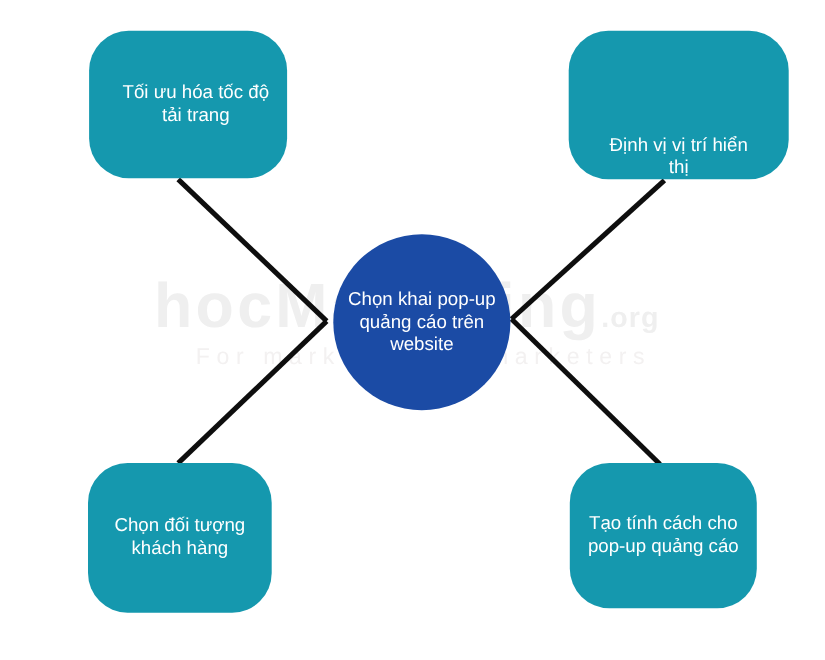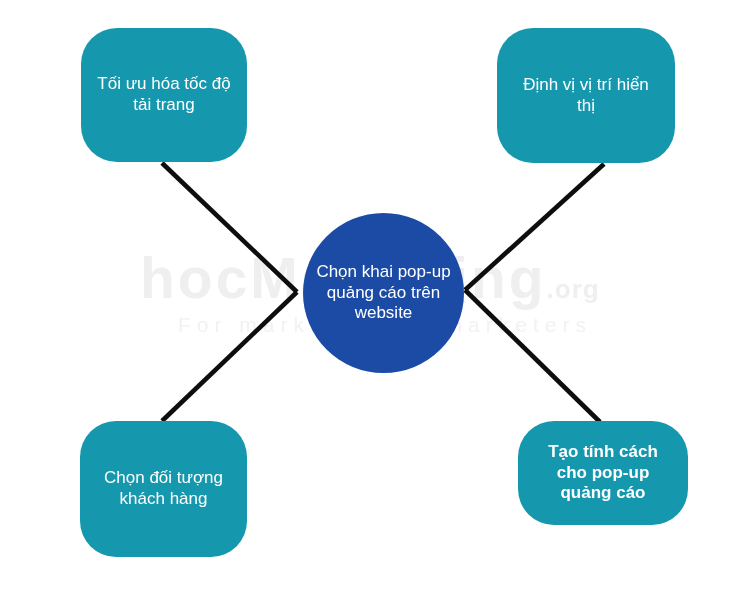--- a/index.html
+++ b/index.html
@@ -73,24 +73,24 @@
     color: var(--label, #ffffff);
     background: var(--node-fill, #1598ae);
     border-radius: 36px;
     font-size: 17px;
     line-height: 1.22;
   }
   .node .label {
     display: block;
     max-width: 140px;
   }
-  .node-tl { left: 81px;  top: 28px;  width: 166px; height: 134px; }
-  .node-tr { left: 497px; top: 28px;  width: 178px; height: 135px; }
+  .node-tl { left: 81px;  top: 28px;  width: 166px; height: 134px; padding-left: 14px; }
+  .node-tr { left: 517px; top: 28px;  width: 200px; height: 135px; align-items: flex-end; }
   .node-bl { left: 80px;  top: 421px; width: 167px; height: 136px; text-align: center; }
-  .node-br { left: 518px; top: 421px; width: 170px; height: 104px; font-weight: bold; }
+  .node-br { left: 518px; top: 421px; width: 170px; height: 132px; }
 
   .node-center {
     left: 303px;
     top: 213px;
     width: 161px;
     height: 160px;
     border-radius: 50%;
     background: var(--center-fill, #1b4ba5);
     z-index: 3;
   }

